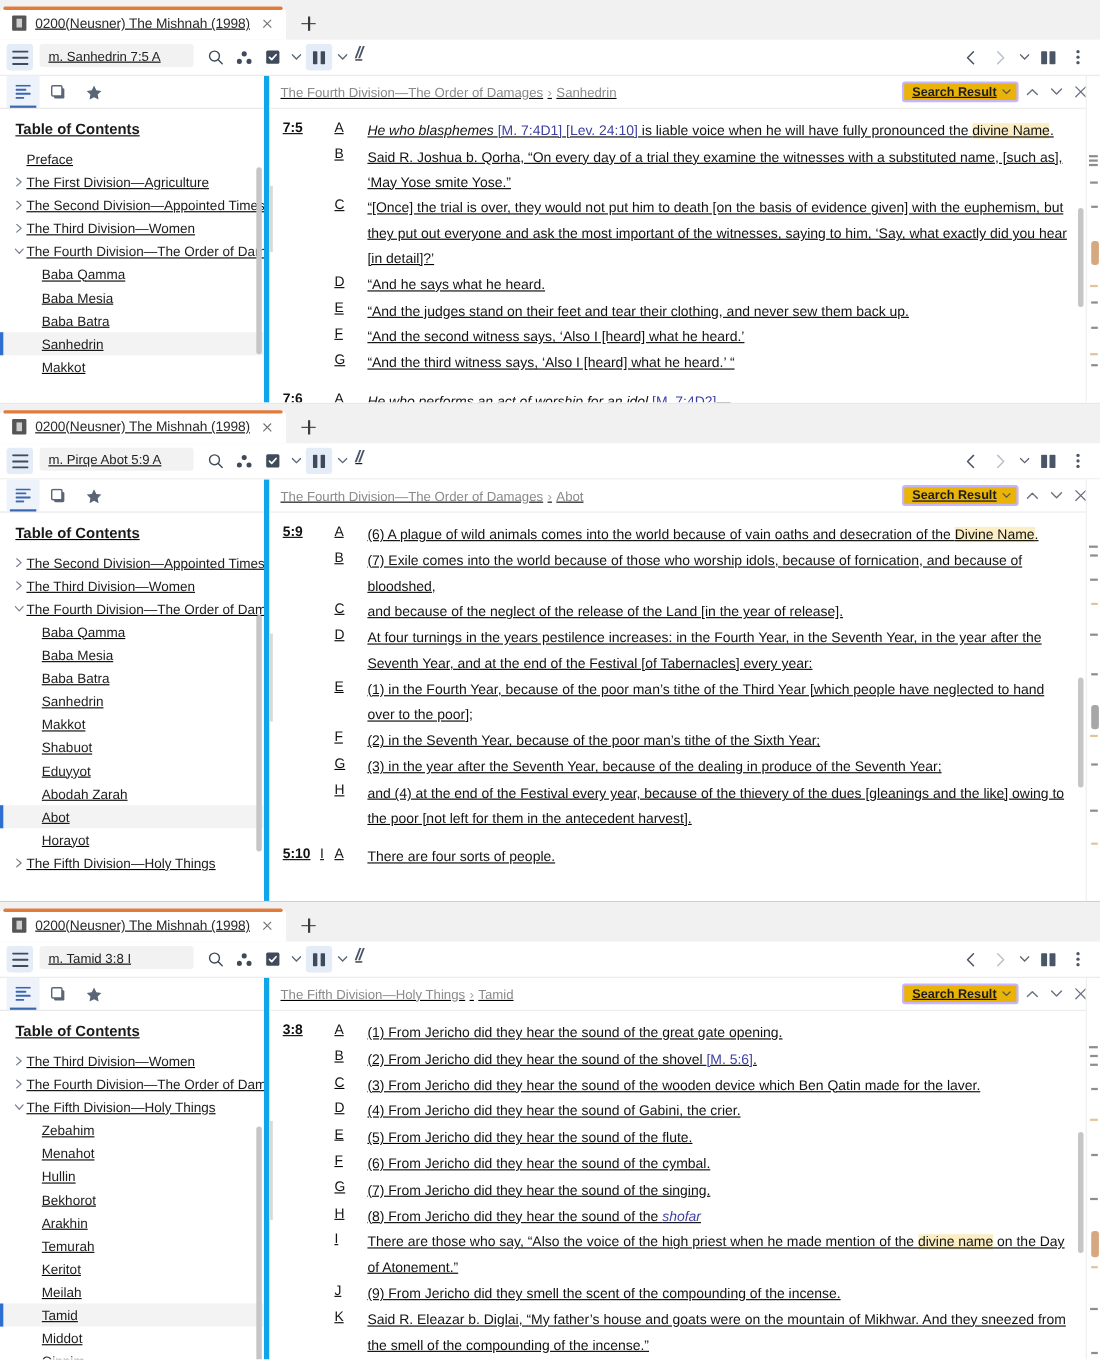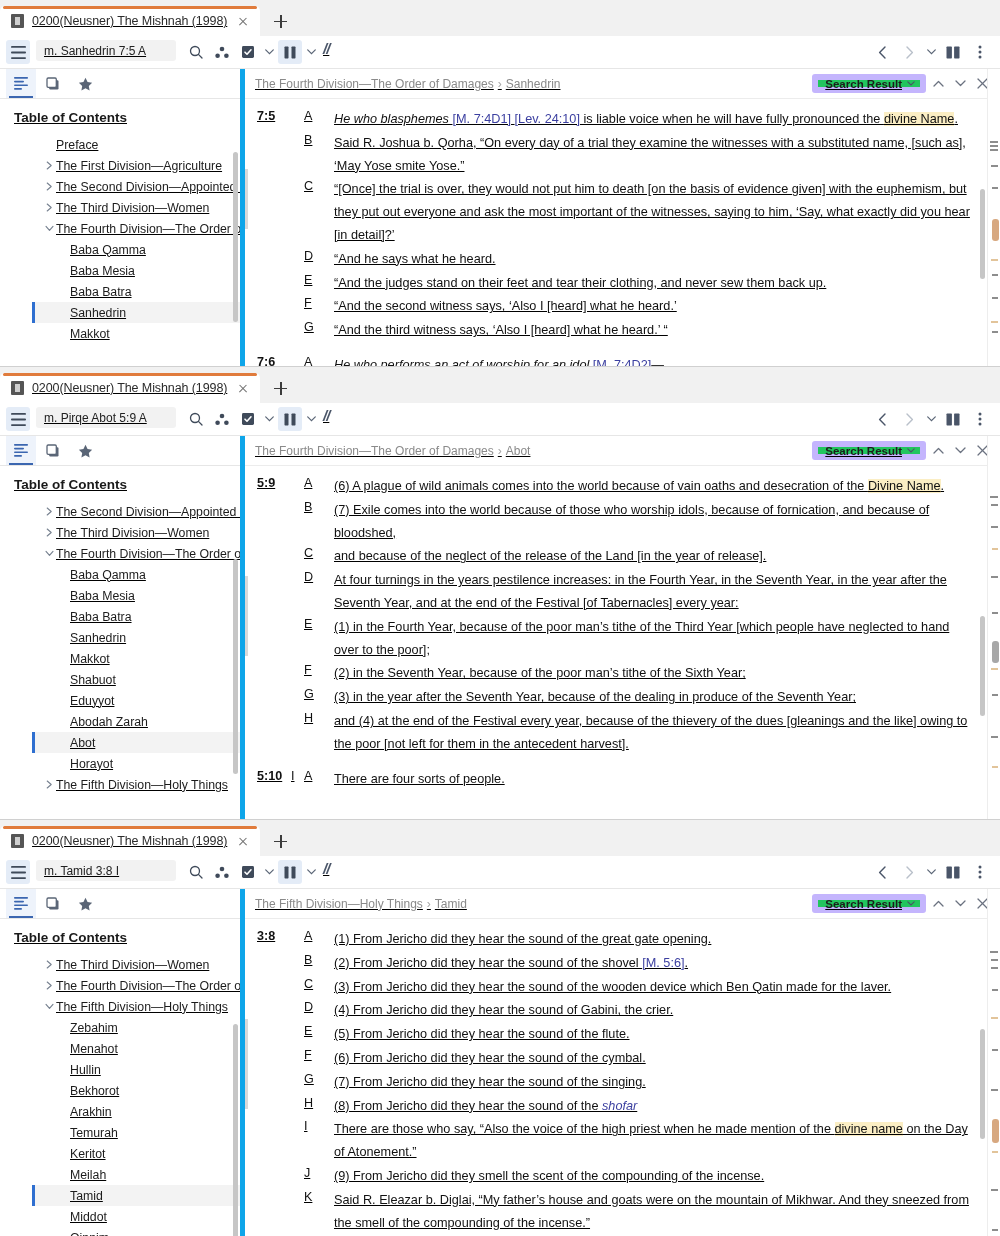--- a/index.html
+++ b/index.html
@@ -94,39 +94,38 @@
   .sb-tabs { height:30px; display:flex; align-items:center; padding-left:6px; border-bottom:1px solid #e6e6e6; gap:2px;}
   .sb-tab { width:30px; height:29px; display:flex; align-items:center; justify-content:center; position:relative; }
   .sb-tab.sel { background:#eef3fb; }
   .sb-tab.sel::after { content:""; position:absolute; left:3px; right:3px; bottom:0; height:2px; background:#3b66b0; }
   .sb-title { font-size:13.5px; font-weight:700; color:#1a1a1a; padding:11px 0 9px 14px; }
   .toc { position:relative; overflow:hidden; }
   .toc-item {
     display:flex; align-items:center; height:21px;
     font-size:12.3px; color:#1c1c1c; padding-left:10px; position:relative;
     white-space:nowrap;
-    margin-left:32px;
   }
   .toc-item.sel { background:#f3f3f3; }
   .toc-item.sel::before { content:""; position:absolute; left:0; top:0; bottom:0; width:3px; background:#2f6fd0; }
   .caret { width:14px; flex:0 0 auto; display:flex; align-items:center; justify-content:center; color:#6a6a6a; font-size:9px; }
   .caret svg { display:block; }
   .toc-item.child { padding-left:38px; }
   .toc-scroll {
     position:absolute; right:2px; width:5px; background:#c6c6c6; border-radius:3px;
   }
 
   
   .content { flex:1 1 auto; position:relative; background:#fff; overflow:hidden; }
   .crumbbar { height:30px; display:flex; align-items:center; padding:0 8px 0 10px; border-bottom:1px solid #ececec; }
   .crumb { font-size:12px; color:#8a8a8a; white-space:nowrap; }
   .crumb .sep { padding:0 4px; color:#a8a8a8; }
   .crumb-right { margin-left:auto; display:flex; align-items:center; gap:2px; }
   .searchres {
-    height:19px; border:6px solid #c4b5fd; border-radius:3px; background:#22c55e;
+    height:19px; border:2px solid #c4b5fd; border-radius:3px; background:#eab308;
     display:flex; align-items:center; gap:5px; padding:0 5px 0 7px;
     font-size:11.5px; font-weight:700; color:#1c1c1c; white-space:nowrap;
   }
   .navarrow { width:20px; height:20px; display:flex; align-items:center; justify-content:center; }
 
   .doc { padding: 9px 24px 0 12px; position:relative; }
   .para { display:flex; margin-bottom: 1px; }
   .p-num { width:34px; flex:0 0 34px; font-size:12.6px; font-weight:700; color:#111; padding-top:1px; }
   .p-sub { width:13px; flex:0 0 13px; font-size:12.6px; color:#111; padding-top:1px; }
   .p-let { width:30px; flex:0 0 30px; font-size:12.6px; color:#111; padding-top:1px; text-align:left; }

